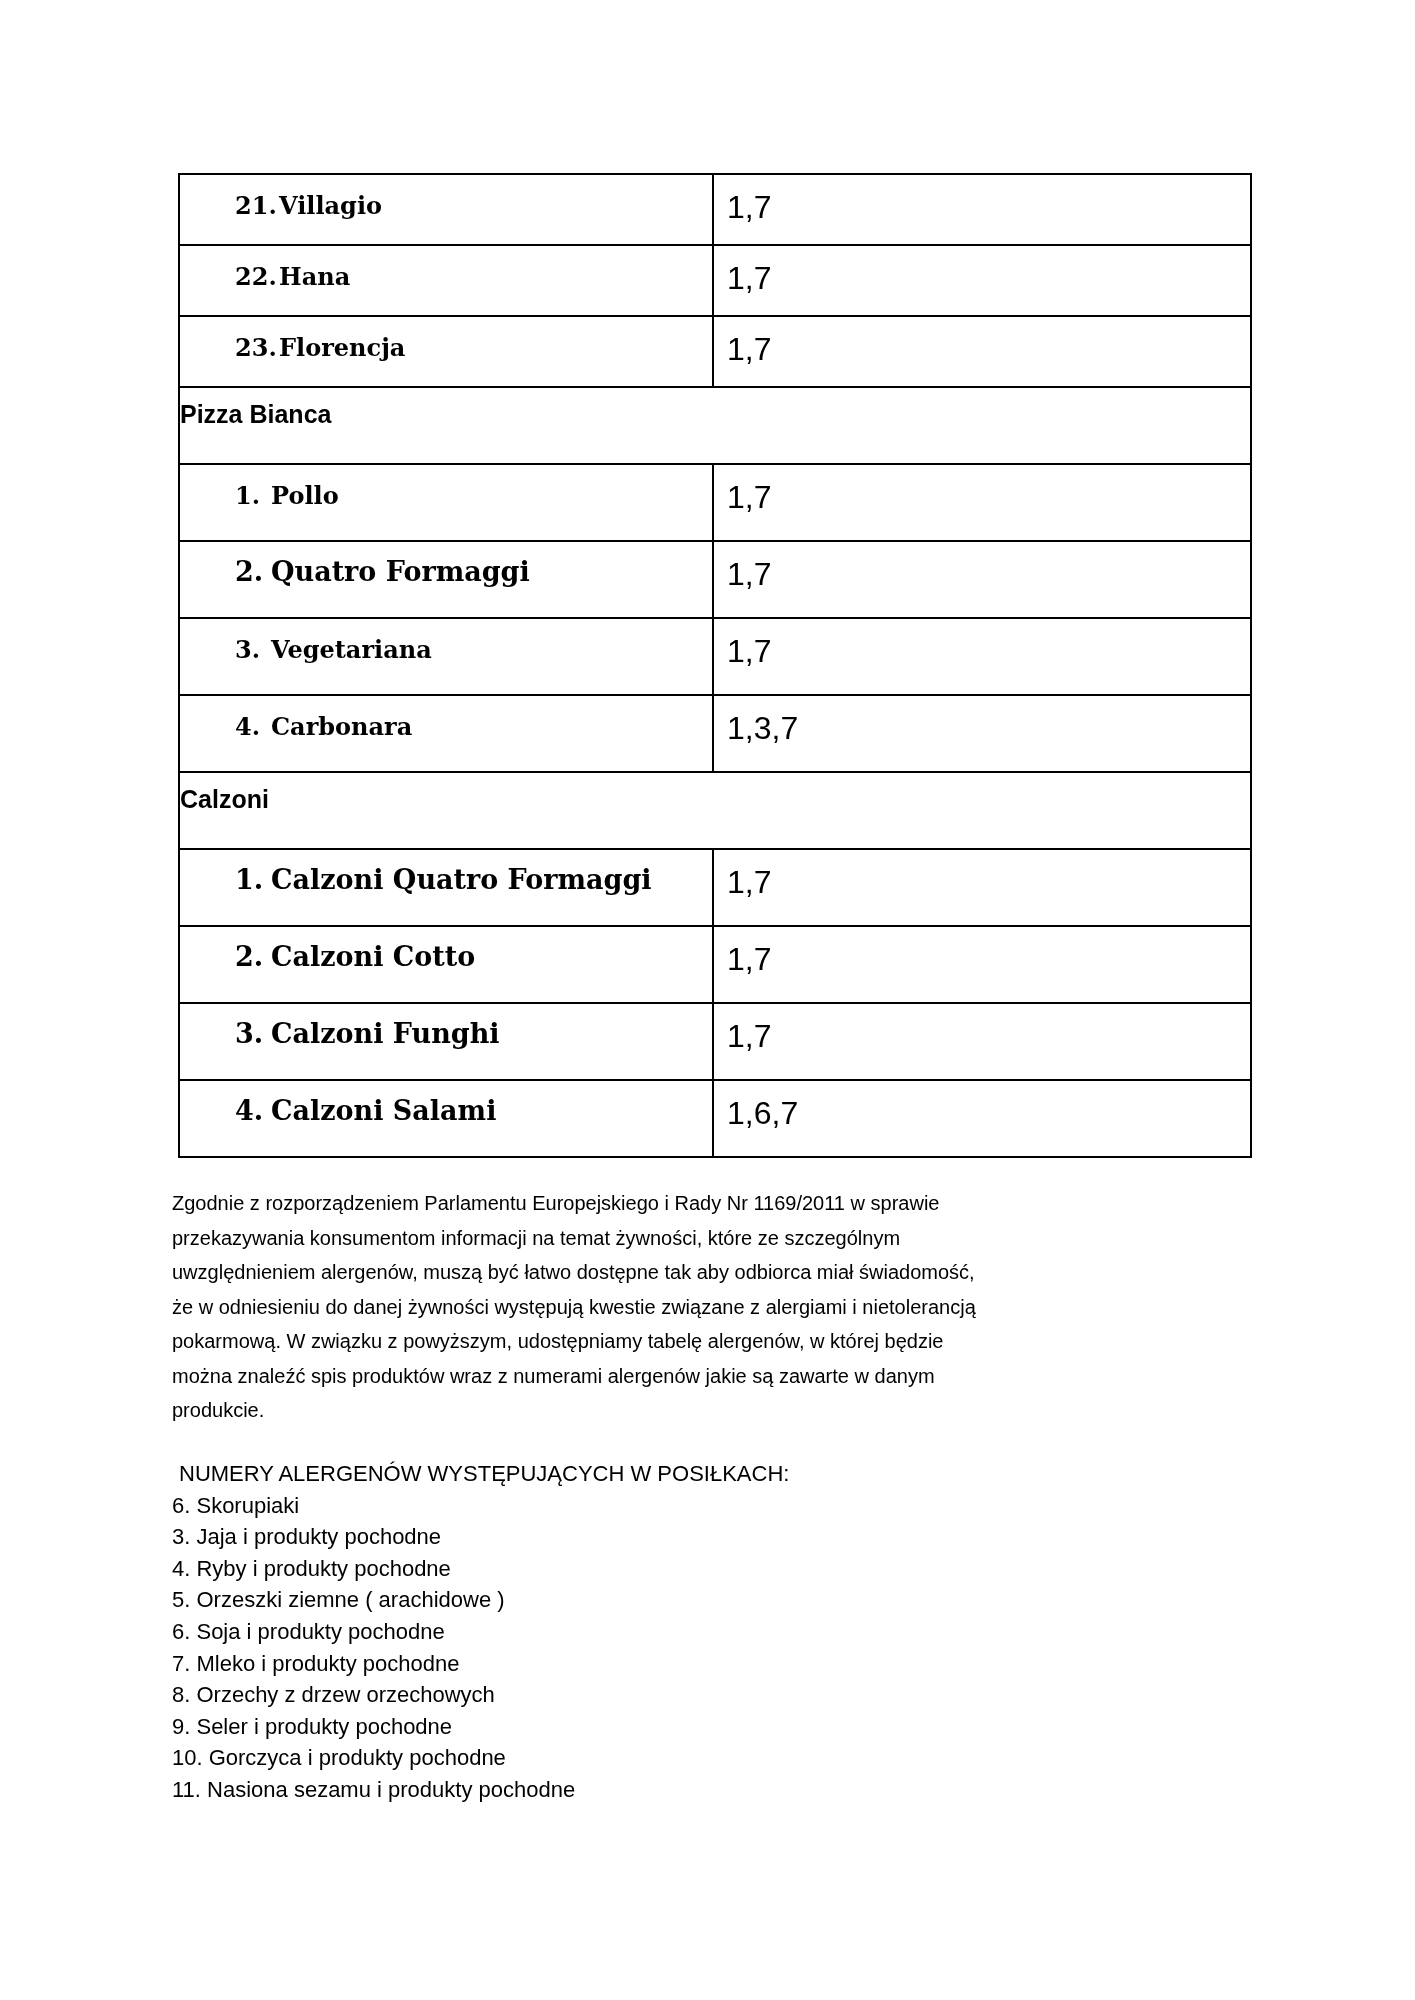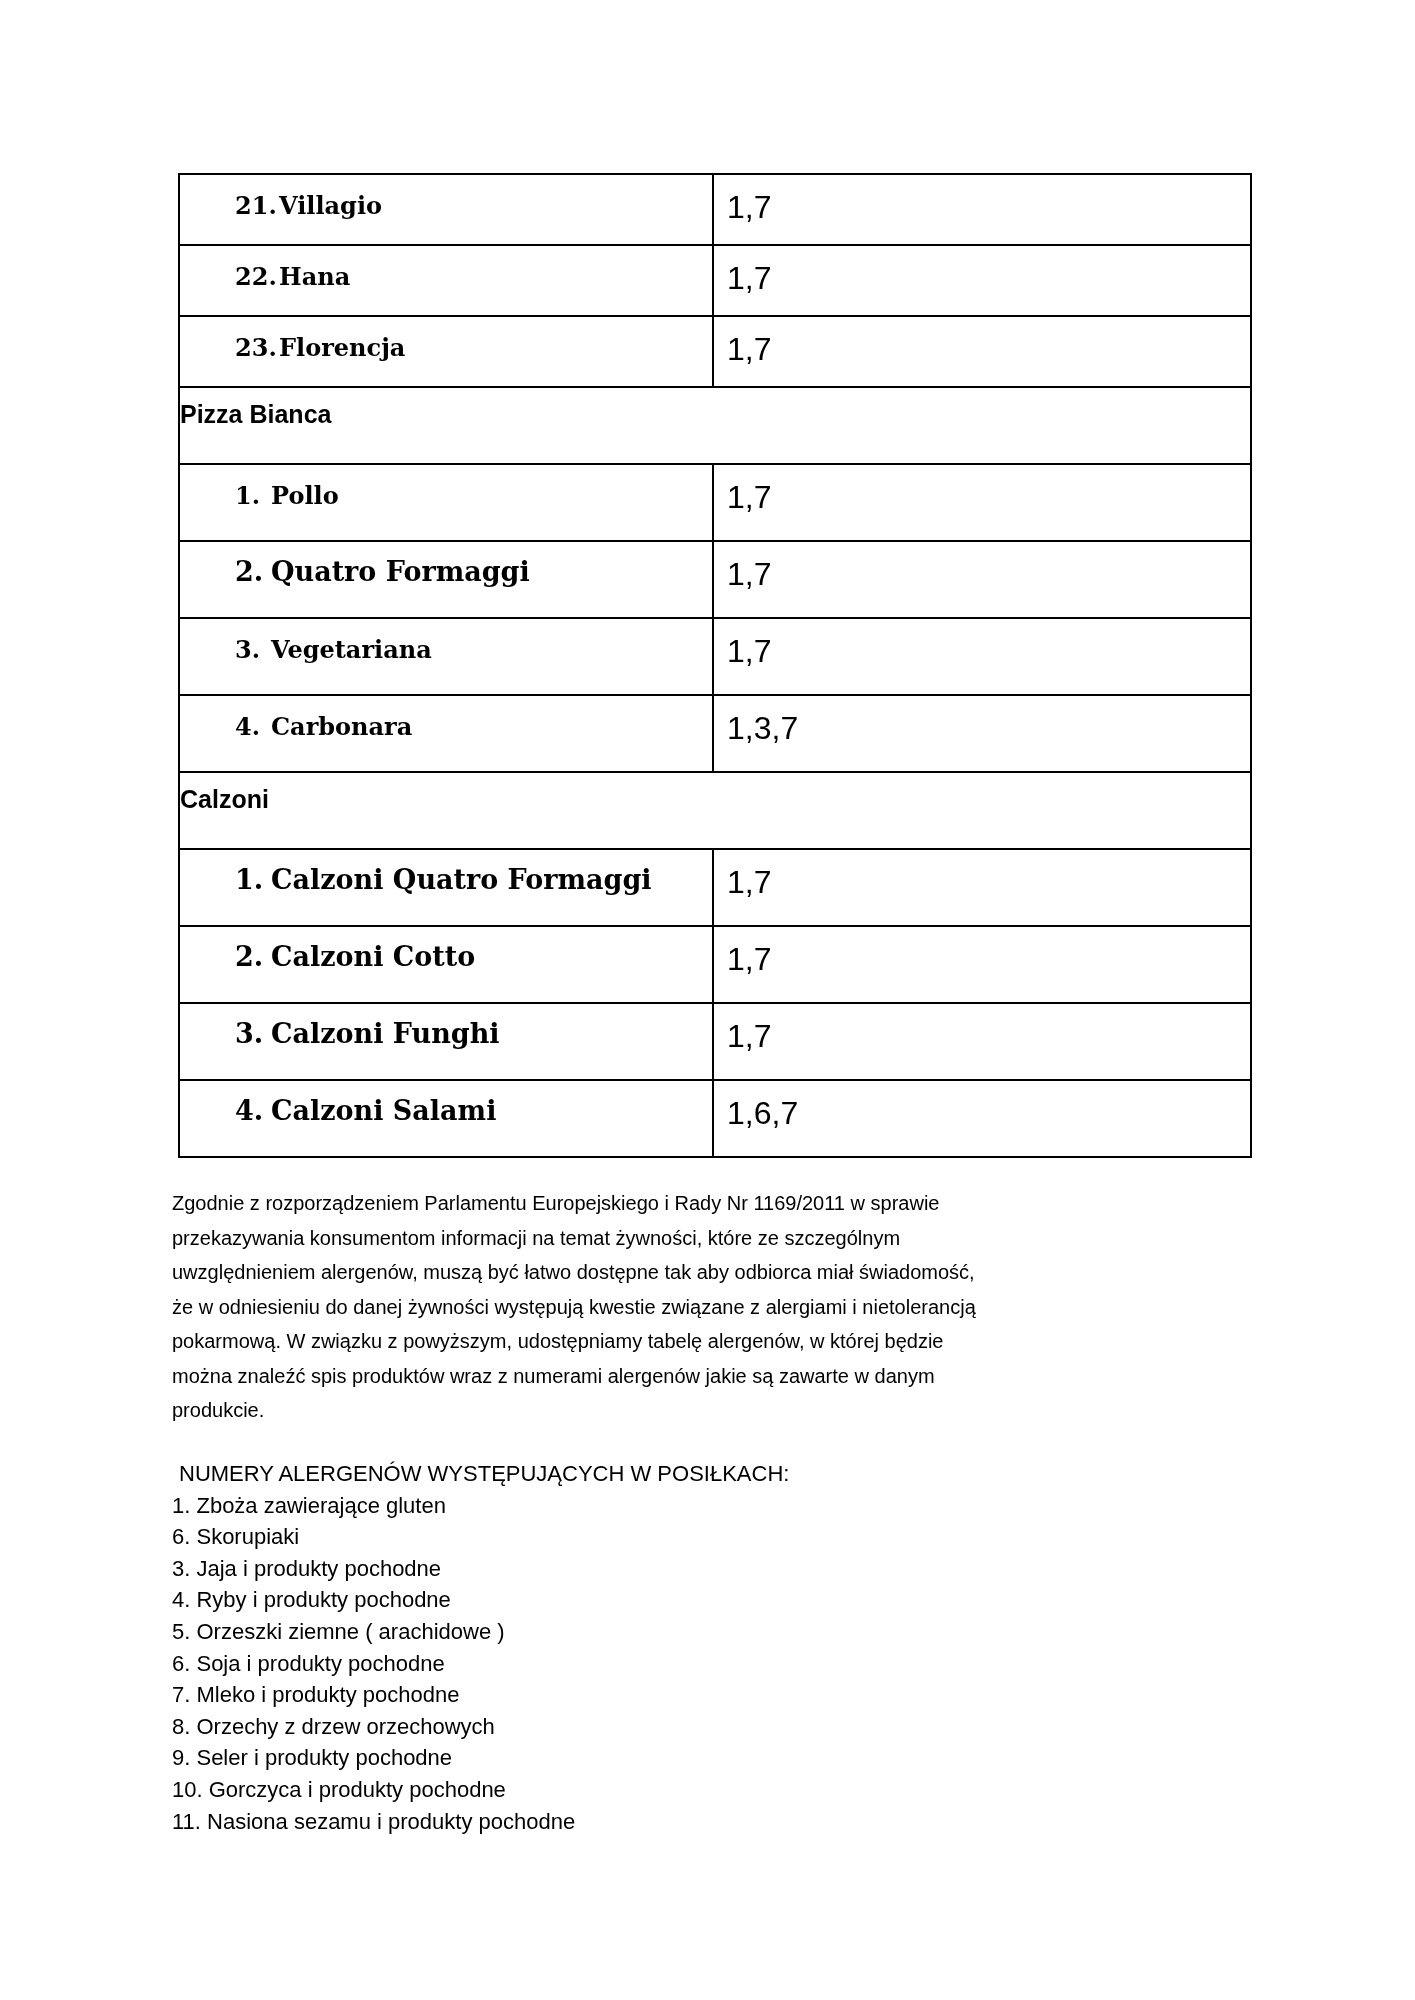--- a/index.html
+++ b/index.html
@@ -177,21 +177,20 @@
     <span>przekazywania konsumentom informacji na temat żywności, które ze szczególnym</span>
     <span>uwzględnieniem alergenów, muszą być łatwo dostępne tak aby odbiorca miał świadomość,</span>
     <span>że w odniesieniu do danej żywności występują kwestie związane z alergiami i nietolerancją</span>
     <span>pokarmową. W związku z powyższym, udostępniamy tabelę alergenów, w której będzie</span>
     <span>można znaleźć spis produktów wraz z numerami alergenów jakie są zawarte w danym</span>
     <span>produkcie.</span>
   </div>
 
   <div class="legend">
     <span class="title">NUMERY ALERGENÓW WYSTĘPUJĄCYCH W POSIŁKACH:</span>
-    <span class="item">1. Zboża zawierające gluten</span>
     <span class="item">6. Skorupiaki</span>
     <span class="item">3. Jaja i produkty pochodne</span>
     <span class="item">4. Ryby i produkty pochodne</span>
     <span class="item">5. Orzeszki ziemne ( arachidowe )</span>
     <span class="item">6. Soja i produkty pochodne</span>
     <span class="item">7. Mleko i produkty pochodne</span>
     <span class="item">8. Orzechy z drzew orzechowych</span>
     <span class="item">9. Seler i produkty pochodne</span>
     <span class="item">10. Gorczyca i produkty pochodne</span>
     <span class="item">11. Nasiona sezamu i produkty pochodne</span>

